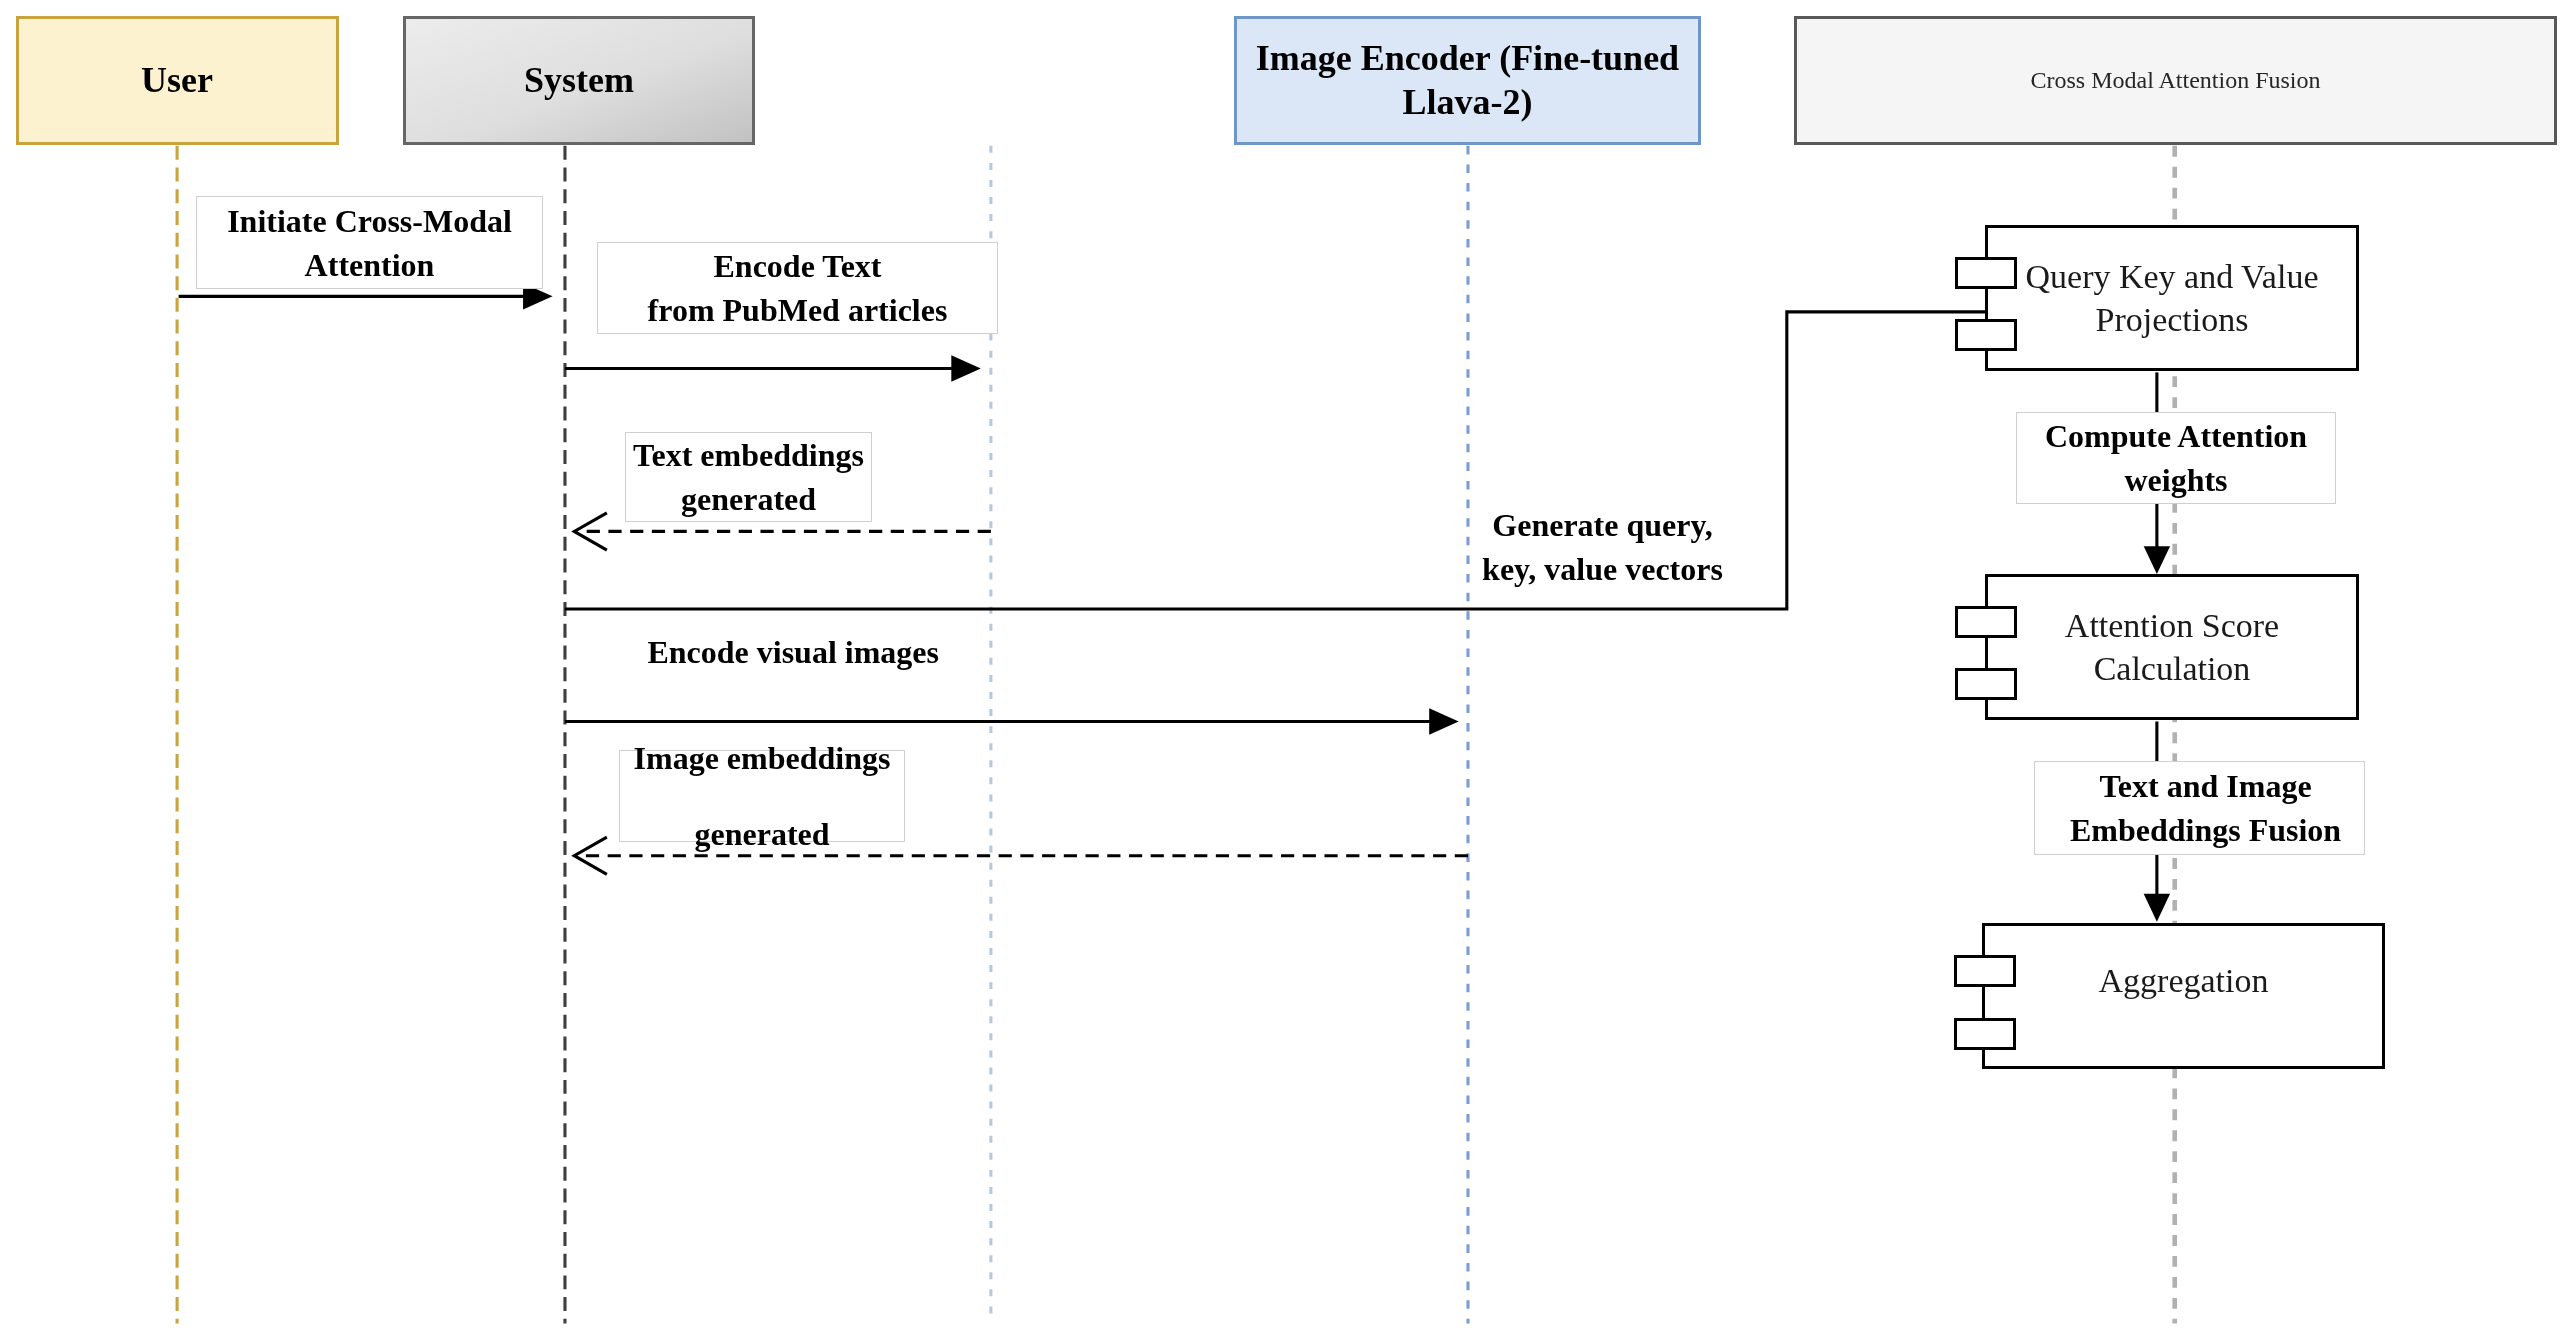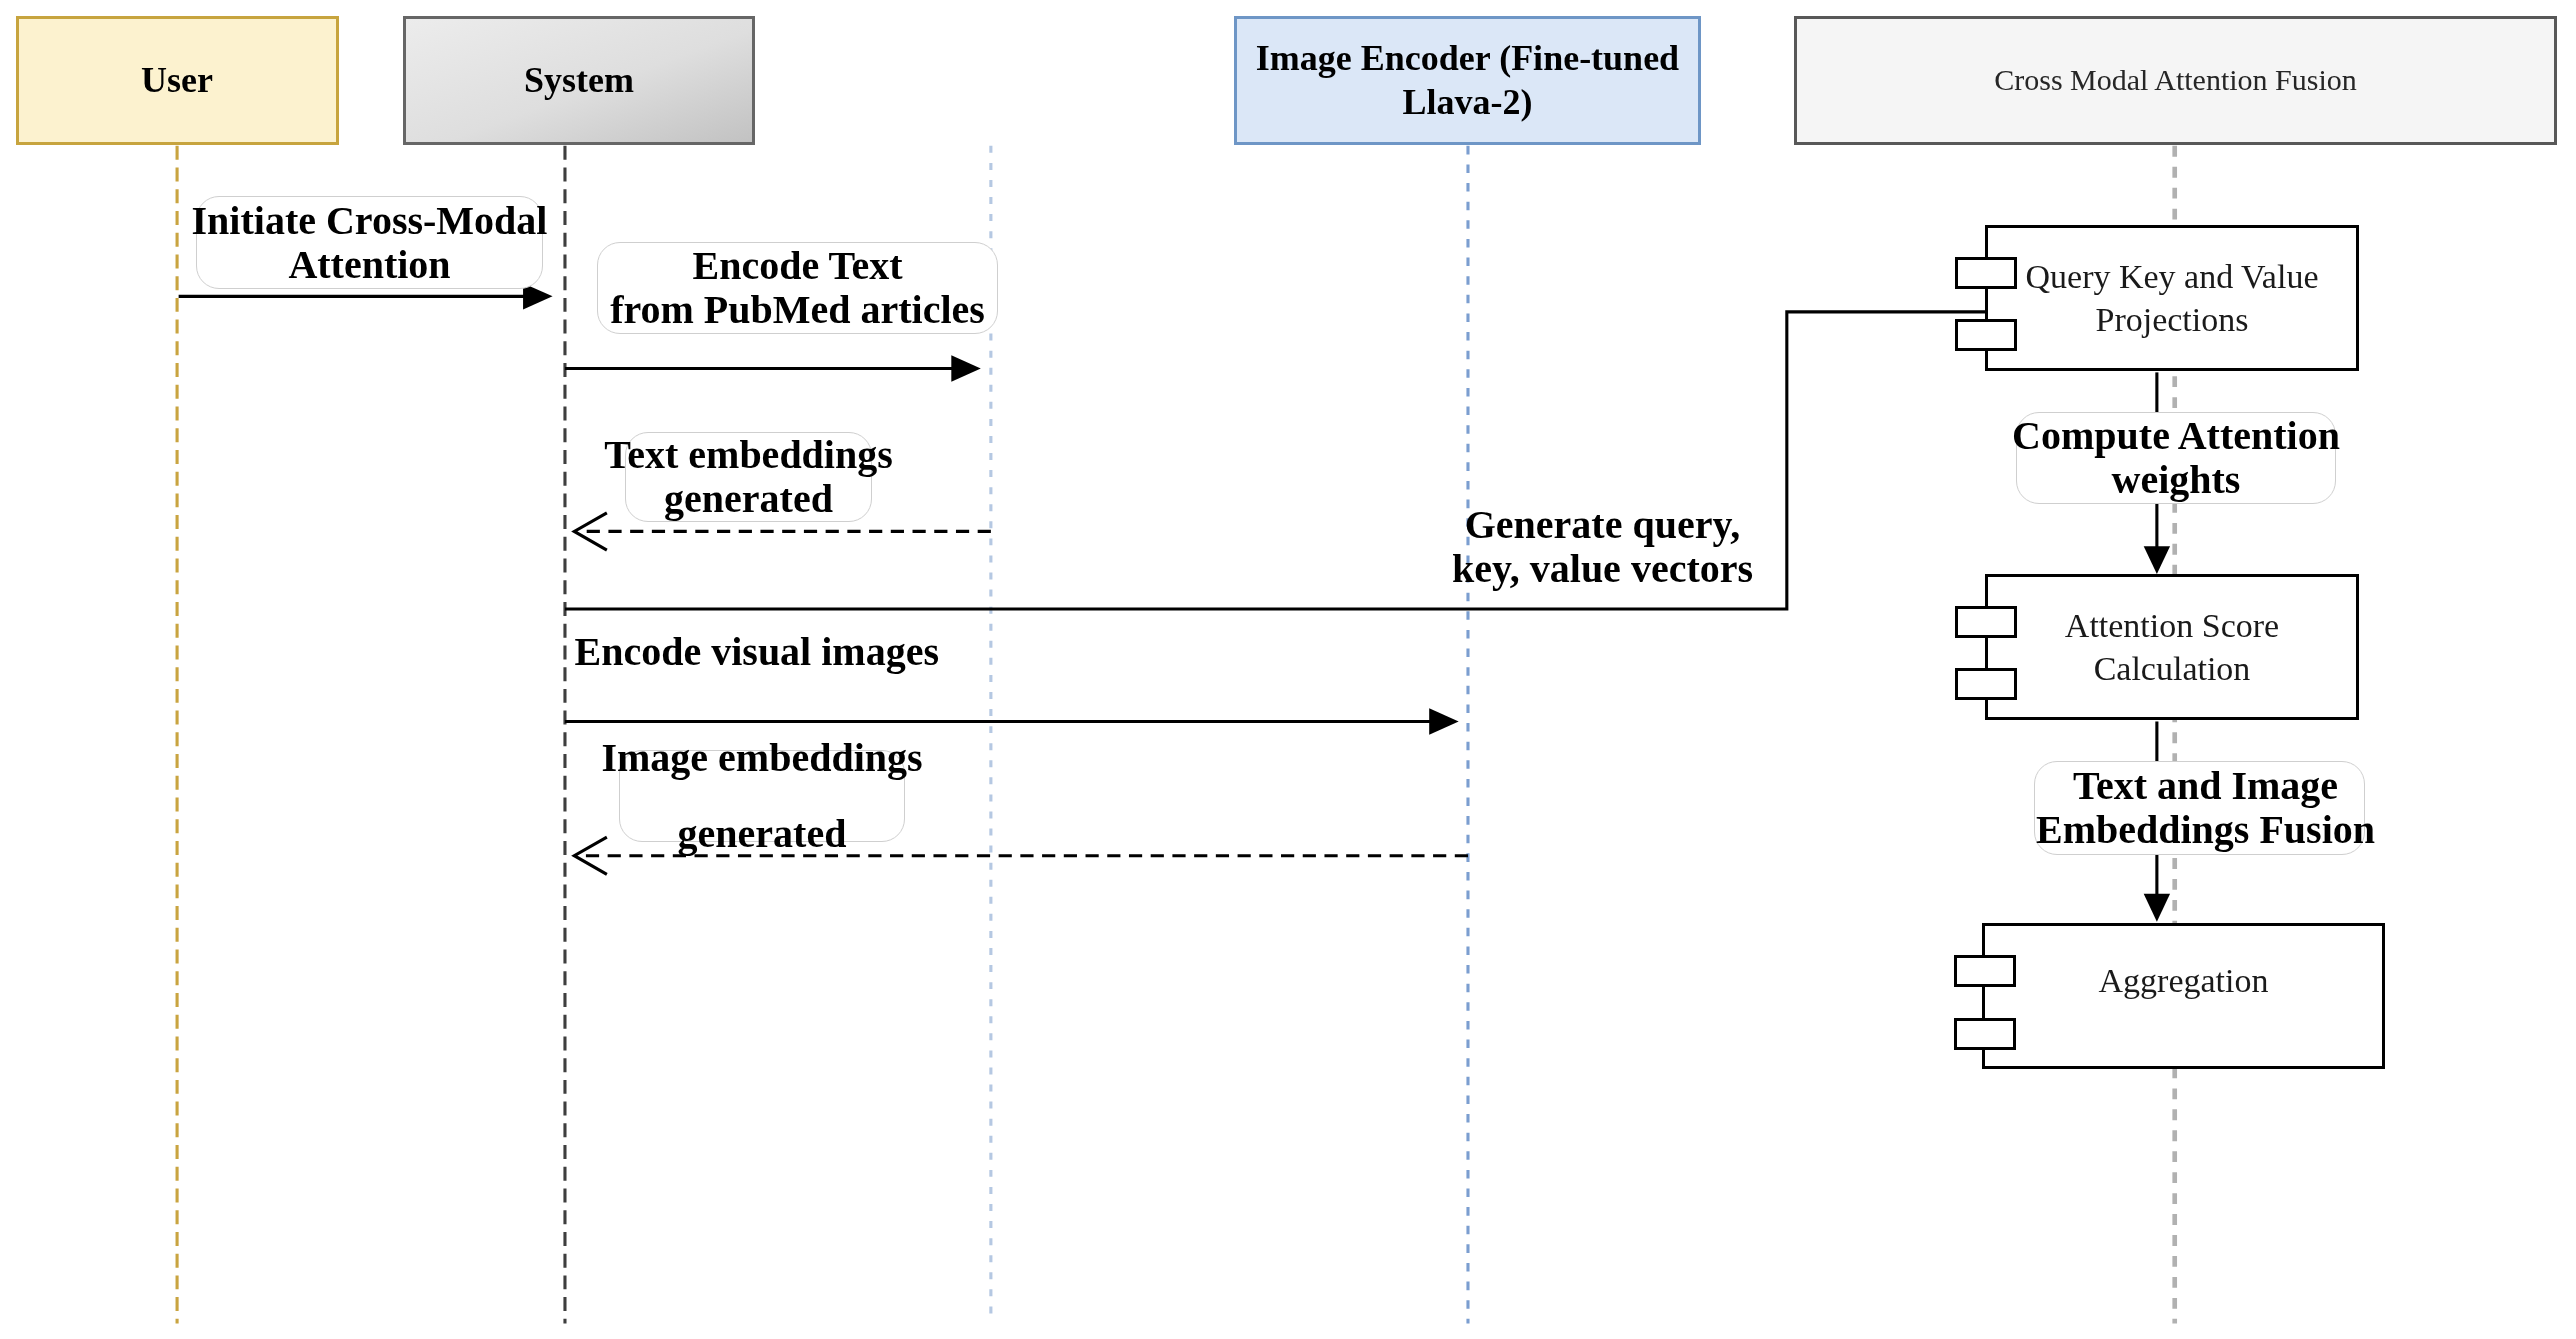--- a/index.html
+++ b/index.html
@@ -32,26 +32,26 @@
     position:absolute; top:15.5px; height:129px; box-sizing:border-box;
     display:flex; flex-direction:column; justify-content:center; align-items:center;
     text-align:center; font-weight:bold; font-size:36px; line-height:44px; white-space:nowrap;
   }
   #actor-user{left:15.5px; width:323px; background:var(--user-fill); border:3.9px solid var(--user-border);}
   #actor-system{left:403px; width:352px; border:3.9px solid var(--system-border);
     background:linear-gradient(160deg, var(--system-fill-light) 0%, #dedede 55%, var(--system-fill-dark) 100%);}
   #actor-text-encoder{left:807px; width:369px; background:var(--encoder-fill); border:3.9px solid var(--encoder-border);}
   #actor-image-encoder{left:1234px; width:467px; background:var(--encoder-fill); border:3.9px solid var(--encoder-border);}
   #actor-fusion{left:1794px; width:763px; background:var(--fusion-fill); border:3.9px solid var(--fusion-border);
-    font-weight:normal; font-size:30px; color:#262626;}
+    font-weight:normal; font-size:24px; color:#262626;}
 
   .msg{
     position:absolute; background:#ffffff; box-sizing:border-box;
     display:flex; flex-direction:column; justify-content:center; align-items:center;
-    text-align:center; font-weight:bold; font-size:40px; line-height:44px; white-space:nowrap;border-radius:23px;
+    text-align:center; font-weight:bold; font-size:32px; line-height:44px; white-space:nowrap;
   }
   .boxed{border:1.6px solid var(--label-border);}
   .bare{background:transparent;}
   #msg-initiate{left:196px; top:196px; width:347px; height:93px;}
   #msg-encode-text{left:597px; top:242px; width:401px; height:92px;}
   #msg-text-embeddings{left:625px; top:432px; width:247px; height:90px;}
   #msg-generate-qkv{left:1432px; top:503px; width:341px; height:87px;}
   #msg-encode-images{left:574px; top:628px; width:365px; height:47px;align-items:flex-end;}
   #msg-image-embeddings{left:619px; top:750px; width:286px; height:92px;gap:32px;}
   #flow-compute-attention{left:2016px; top:412px; width:320px; height:92px;}

